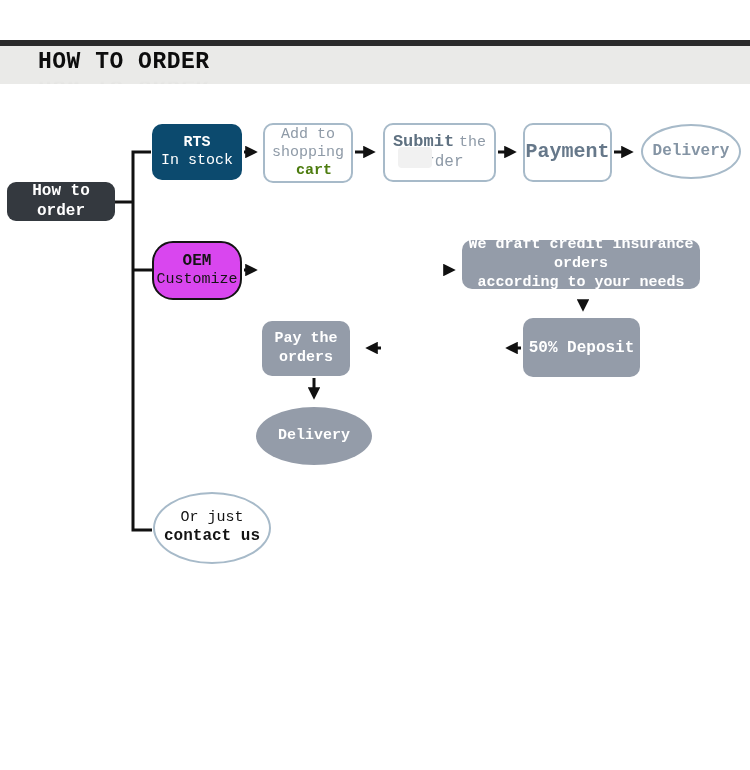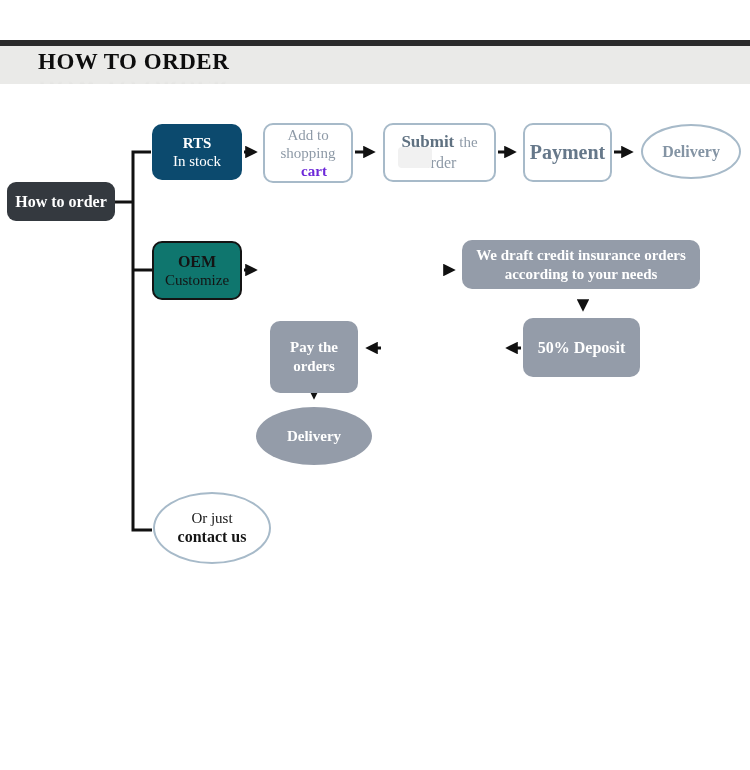--- a/index.html
+++ b/index.html
@@ -1,18 +1,18 @@
 <!DOCTYPE html>
 <html><head>
 <meta charset="utf-8">
 <style>
   html,body{margin:0;padding:0;background:#ffffff;}
   .canvas{
     position:relative;width:750px;height:770px;background:#ffffff;overflow:hidden;
-    font-family:Liberation Serif, serif;
+    font-family:Liberation Mono, monospace;
   }
   
   .topbar{position:absolute;left:0;top:40px;width:750px;height:6px;background:#2b2b2b;}
   .band{position:absolute;left:0;top:46px;width:750px;height:38px;background:#eaeae8;overflow:hidden;}
   .band-title{position:absolute;left:38px;top:3px;font-size:23px;font-weight:bold;color:#0d0d0d;letter-spacing:.5px;white-space:nowrap;}
   .band-reflection{
     position:absolute;left:38px;top:27px;font-size:23px;font-weight:bold;color:#0d0d0d;
     letter-spacing:.5px;white-space:nowrap;transform:scaleY(-1);opacity:.14;
     -webkit-mask-image:linear-gradient(to bottom,rgba(0,0,0,1),rgba(0,0,0,0) 70%);
             mask-image:linear-gradient(to bottom,rgba(0,0,0,1),rgba(0,0,0,0) 70%);
@@ -23,26 +23,26 @@
   .node{
     position:absolute;display:flex;flex-direction:column;align-items:center;justify-content:center;
     text-align:center;border-radius:10px;line-height:1.22;box-sizing:border-box;
   }
   .darkest{background:#34393f;color:#ffffff;font-weight:bold;font-size:16px;border-radius:9px;}
   .dark{background:#0c4a6e;color:#ffffff;font-size:15px;}
   .dark .b{font-weight:bold;}
   .gray{background:#949ca9;color:#ffffff;font-weight:bold;font-size:15px;line-height:1.25;}
   .gray.big{font-size:16px;}
   .outline{background:#ffffff;border:2px solid #a7bac9;border-radius:10px;font-size:15px;}
-  .outline-black{background:#0f766e;border:2px solid #141414;border-radius:10px;color:#141414;font-size:15px;}
+  .outline-black{background:#d946ef;border:2px solid #141414;border-radius:21px;color:#141414;font-size:15px;}
   .outline-black .b{font-weight:bold;font-size:16px;}
   .ellipse{border-radius:50%;}
   .lt{color:#8e9aa7;}          
   .bt{color:#5f7181;font-weight:bold;} 
-  .cart-bold{color:#6d28d9;font-weight:bold;margin-left:12px;}
+  .cart-bold{color:#4d7c0f;font-weight:bold;margin-left:12px;}
   .submit-line1{font-size:17px;}
   .submit-line1 .the{font-weight:normal;font-size:15px;margin-left:5px;color:#8e9aa7;}
   .payment-txt{color:#66788a;font-weight:bold;font-size:20px;}
   .delivery1-txt{color:#8494a4;font-weight:bold;font-size:16px;}
   .contact-l1{font-size:15px;color:#141414;}
   .contact-l2{font-size:16px;font-weight:bold;color:#141414;}
   .erase{position:absolute;left:398px;top:147px;width:34px;height:21px;background:#f1f1f1;border-radius:4px;}
 </style>
 </head>
 <body>
@@ -123,21 +123,21 @@
   <div class="node gray" style="left:462px;top:240px;width:238px;height:49px;">
     <span>We draft credit insurance orders</span>
     <span>according to your needs</span>
   </div>
 
   <div class="node gray big" style="left:523px;top:318px;width:117px;height:59px;">
     <span>50% Deposit</span>
   </div>
 
 
-  <div class="node gray" style="left:270px;top:321px;width:88px;height:72px;">
+  <div class="node gray" style="left:262px;top:321px;width:88px;height:55px;">
     <span>Pay the</span>
     <span>orders</span>
   </div>
 
   <div class="node gray ellipse" style="left:256px;top:407px;width:116px;height:58px;">
     <span>Delivery</span>
   </div>
 
   <div class="node outline ellipse" style="left:153px;top:492px;width:118px;height:72px;">
     <span class="contact-l1">Or just</span>

